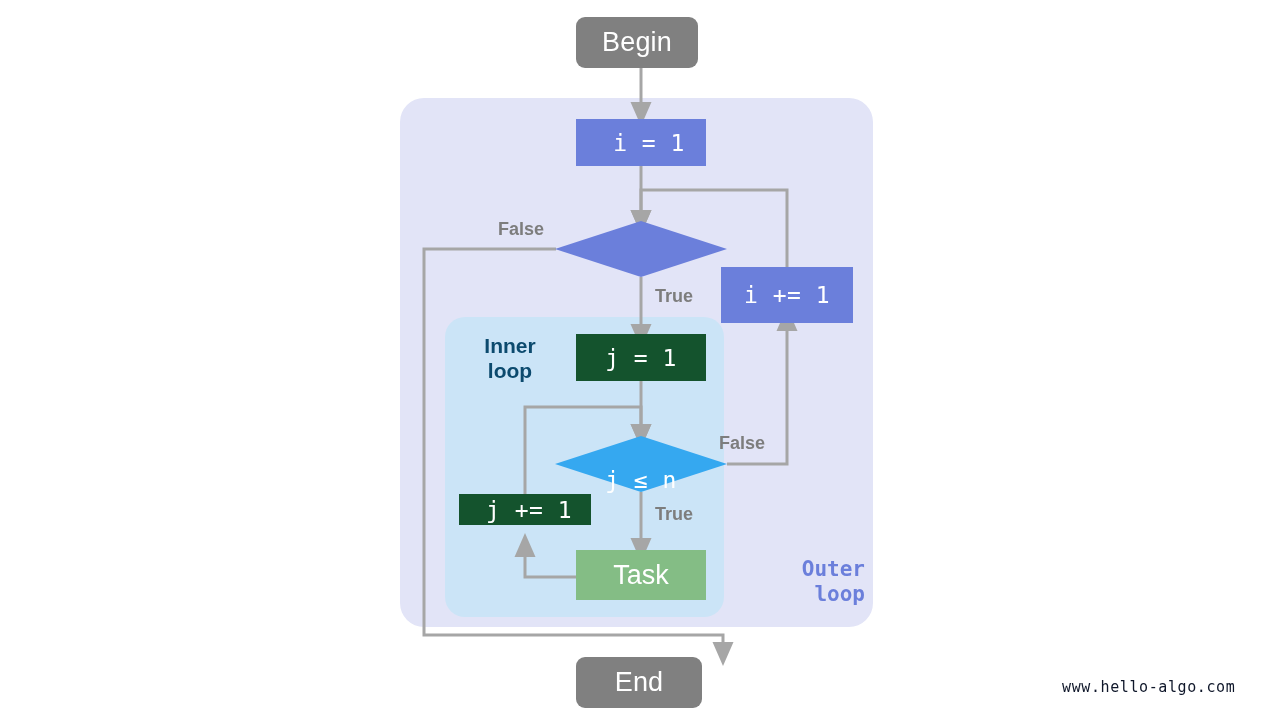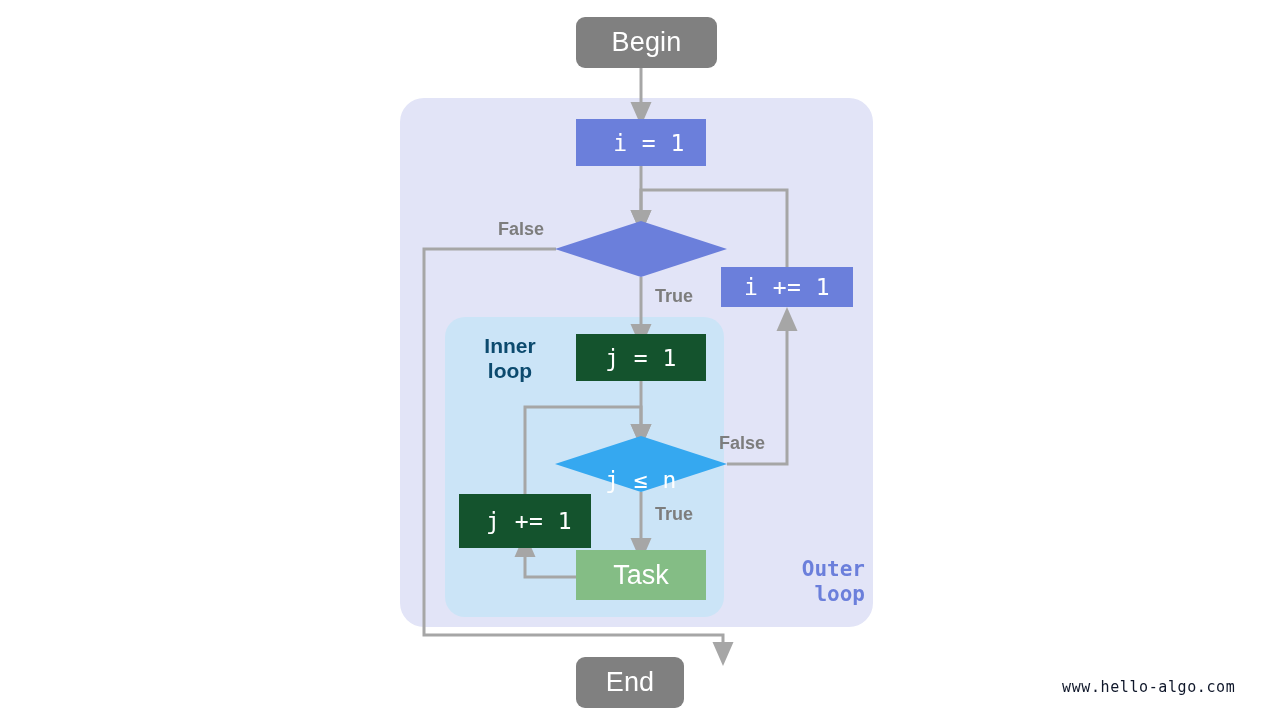--- a/index.html
+++ b/index.html
@@ -141,50 +141,50 @@
       <path d="M787,267 L787,190 L641,190 L641,222" marker-end="url(#arrowhead)"></path>
 
     </g>
   </svg>
 
   <svg class="layer">
     <polygon points="641,221 727,249 641,277 555,249" fill="#6b7fdb"></polygon>
     <polygon points="641,436 727,464 641,492 555,464" fill="#35a8f0"></polygon>
   </svg>
 
-  <div class="node terminal" style="left:576px; top:17px; width:141px; height:51px;">
+  <div class="node terminal" style="left:576px; top:17px; width:122px; height:51px;">
     <span>Begin</span>
   </div>
 
   <div class="node proc-outer" style="left:576px; top:119px; width:130px; height:47px;padding-left:16px;">
     <span>i = 1</span>
   </div>
 
 
-  <div class="node proc-outer" style="left:721px; top:267px; width:132px; height:40px;">
+  <div class="node proc-outer" style="left:721px; top:267px; width:132px; height:56px;">
     <span>i += 1</span>
   </div>
 
   <div class="node proc-inner" style="left:576px; top:334px; width:130px; height:47px;">
     <span>j = 1</span>
   </div>
 
   <div class="diamond-label" style="left:576px; top:449px; width:130px; height:30px;margin-top:16px;">
     <span>j ≤ n</span>
   </div>
 
-  <div class="node proc-inner" style="left:459px; top:494px; width:132px; height:54px;padding-left:8px;">
+  <div class="node proc-inner" style="left:459px; top:494px; width:132px; height:31px;padding-left:8px;">
     <span>j += 1</span>
   </div>
 
   <div class="node task-node" style="left:576px; top:550px; width:130px; height:50px;">
     <span>Task</span>
   </div>
 
-  <div class="node terminal" style="left:576px; top:657px; width:108px; height:51px;">
+  <div class="node terminal" style="left:576px; top:657px; width:126px; height:51px;">
     <span>End</span>
   </div>
 
   <div class="edge-label" style="left:498px; top:219px;">False</div>
 
   <div class="edge-label" style="left:655px; top:286px;">True</div>
 
   <div class="edge-label" style="left:719px; top:433px;">False</div>
 
   <div class="edge-label" style="left:655px; top:504px;">True</div>

